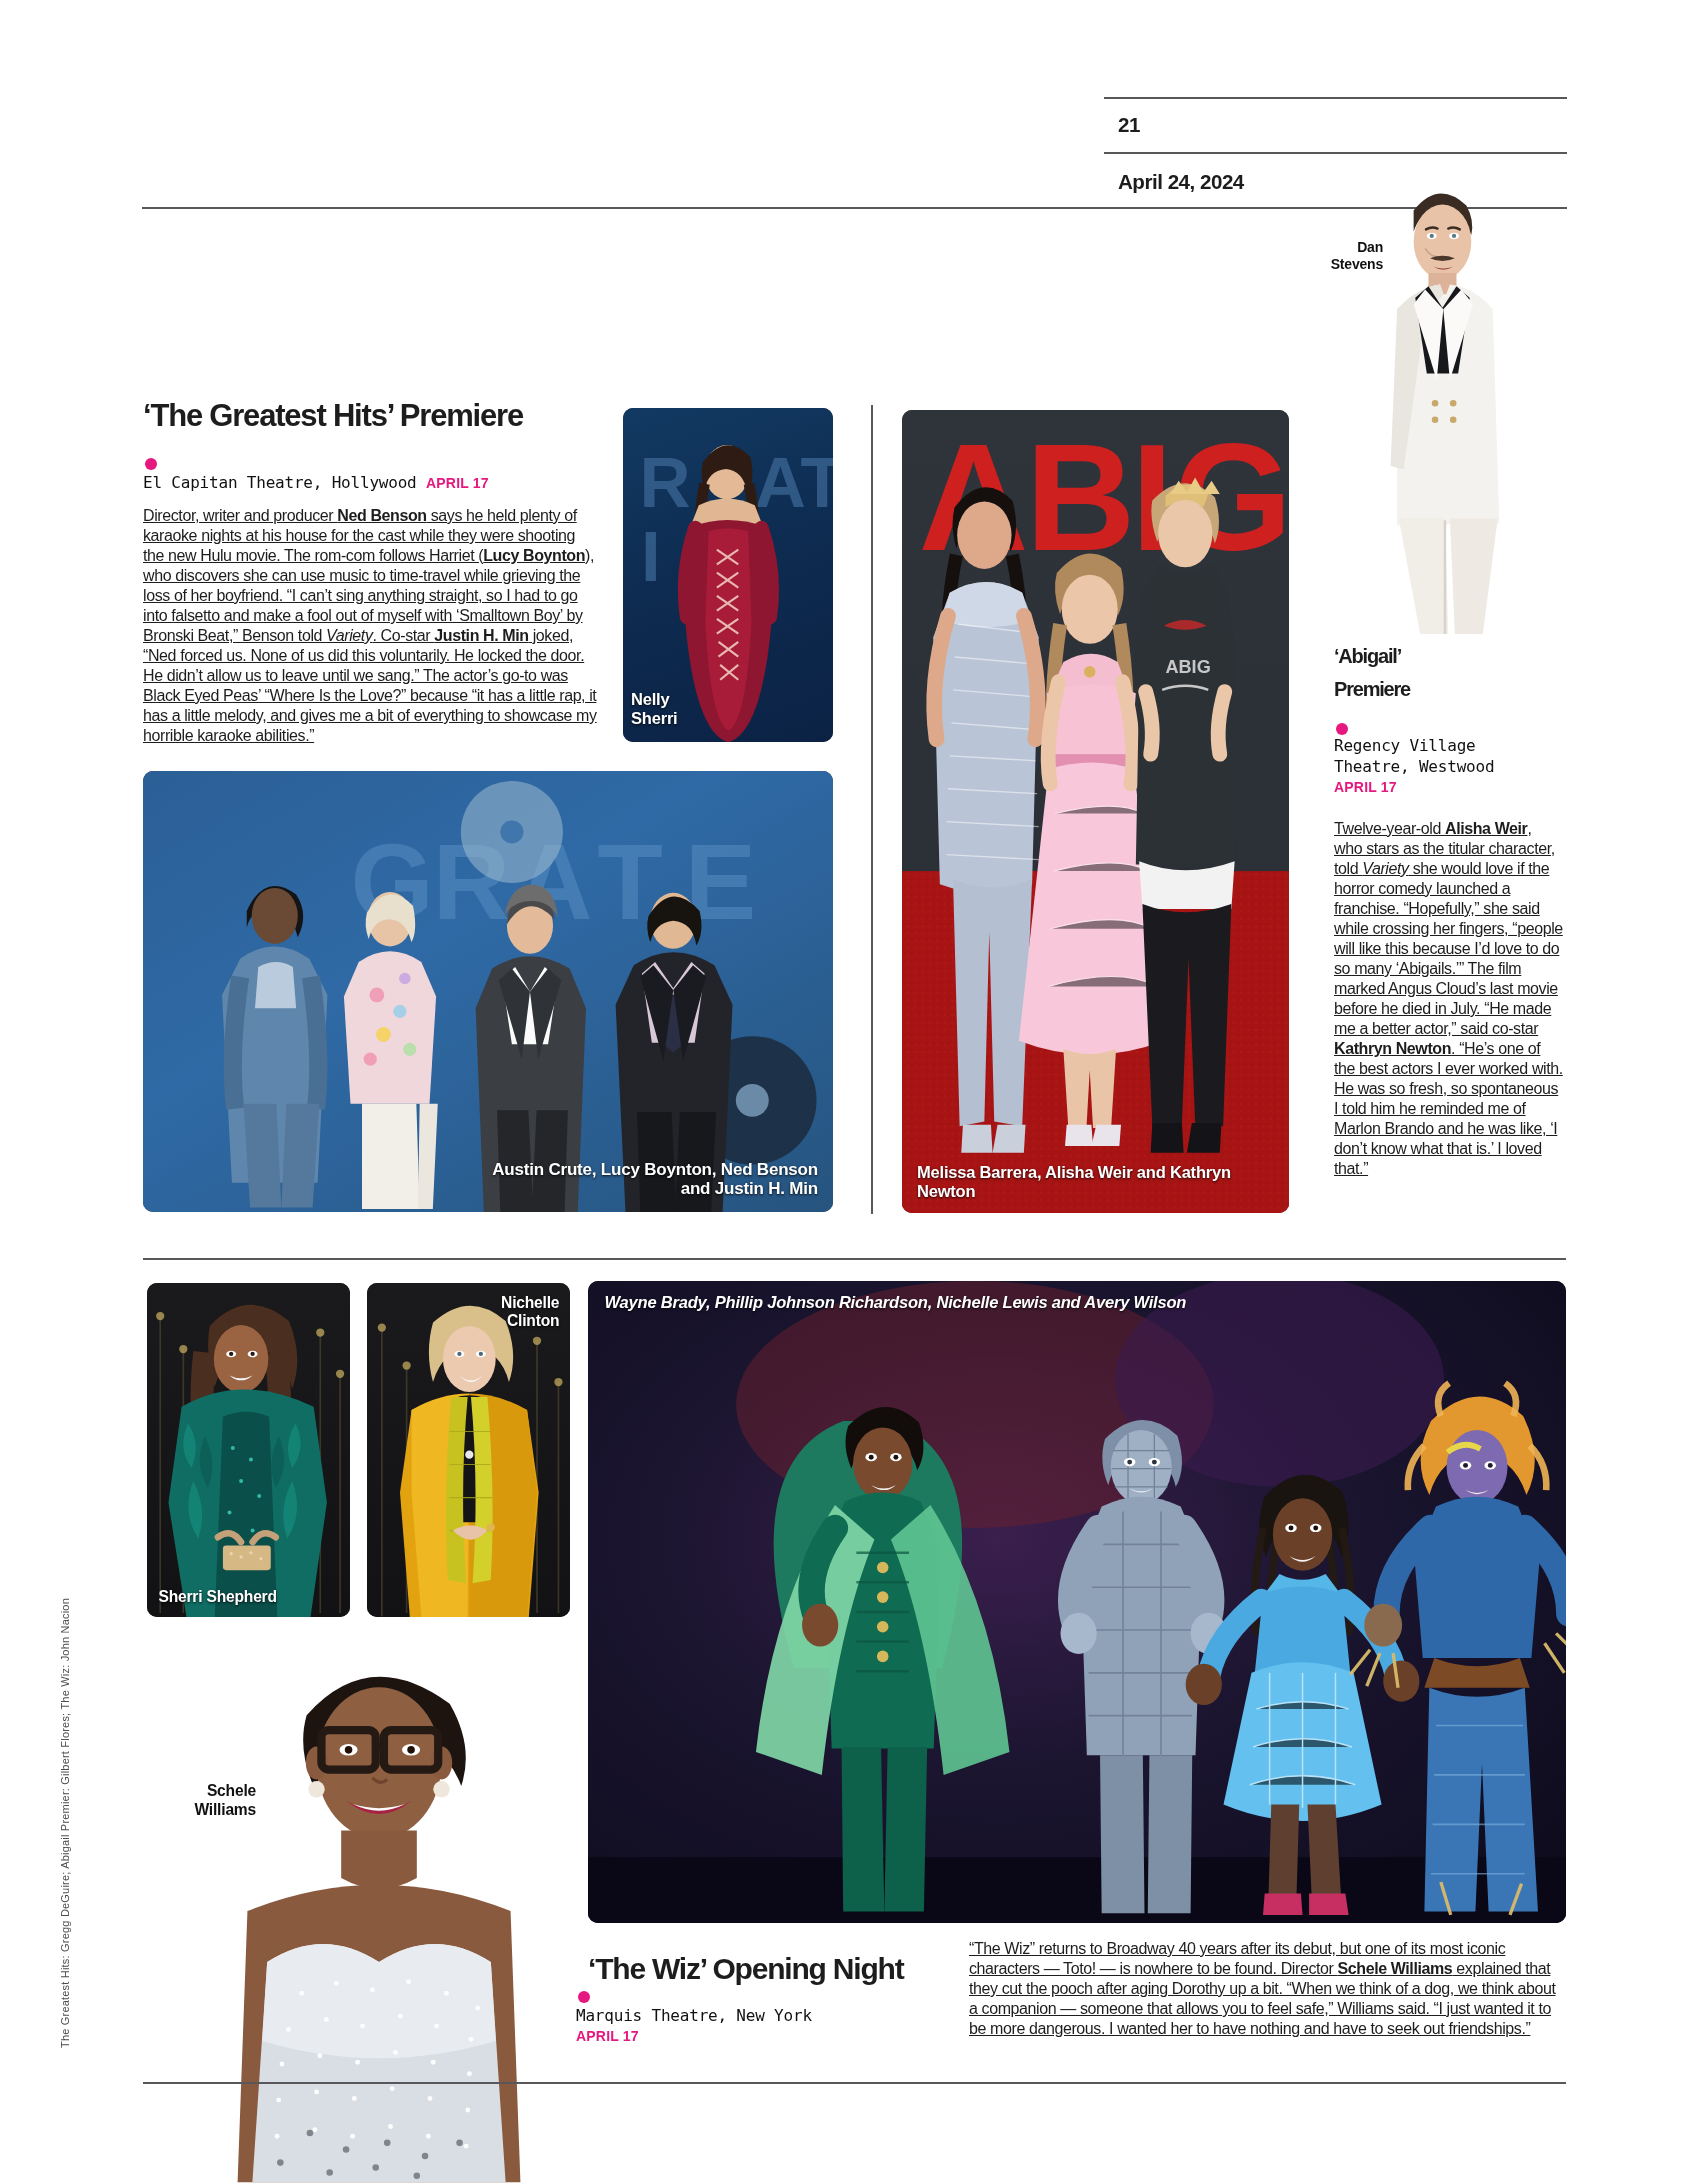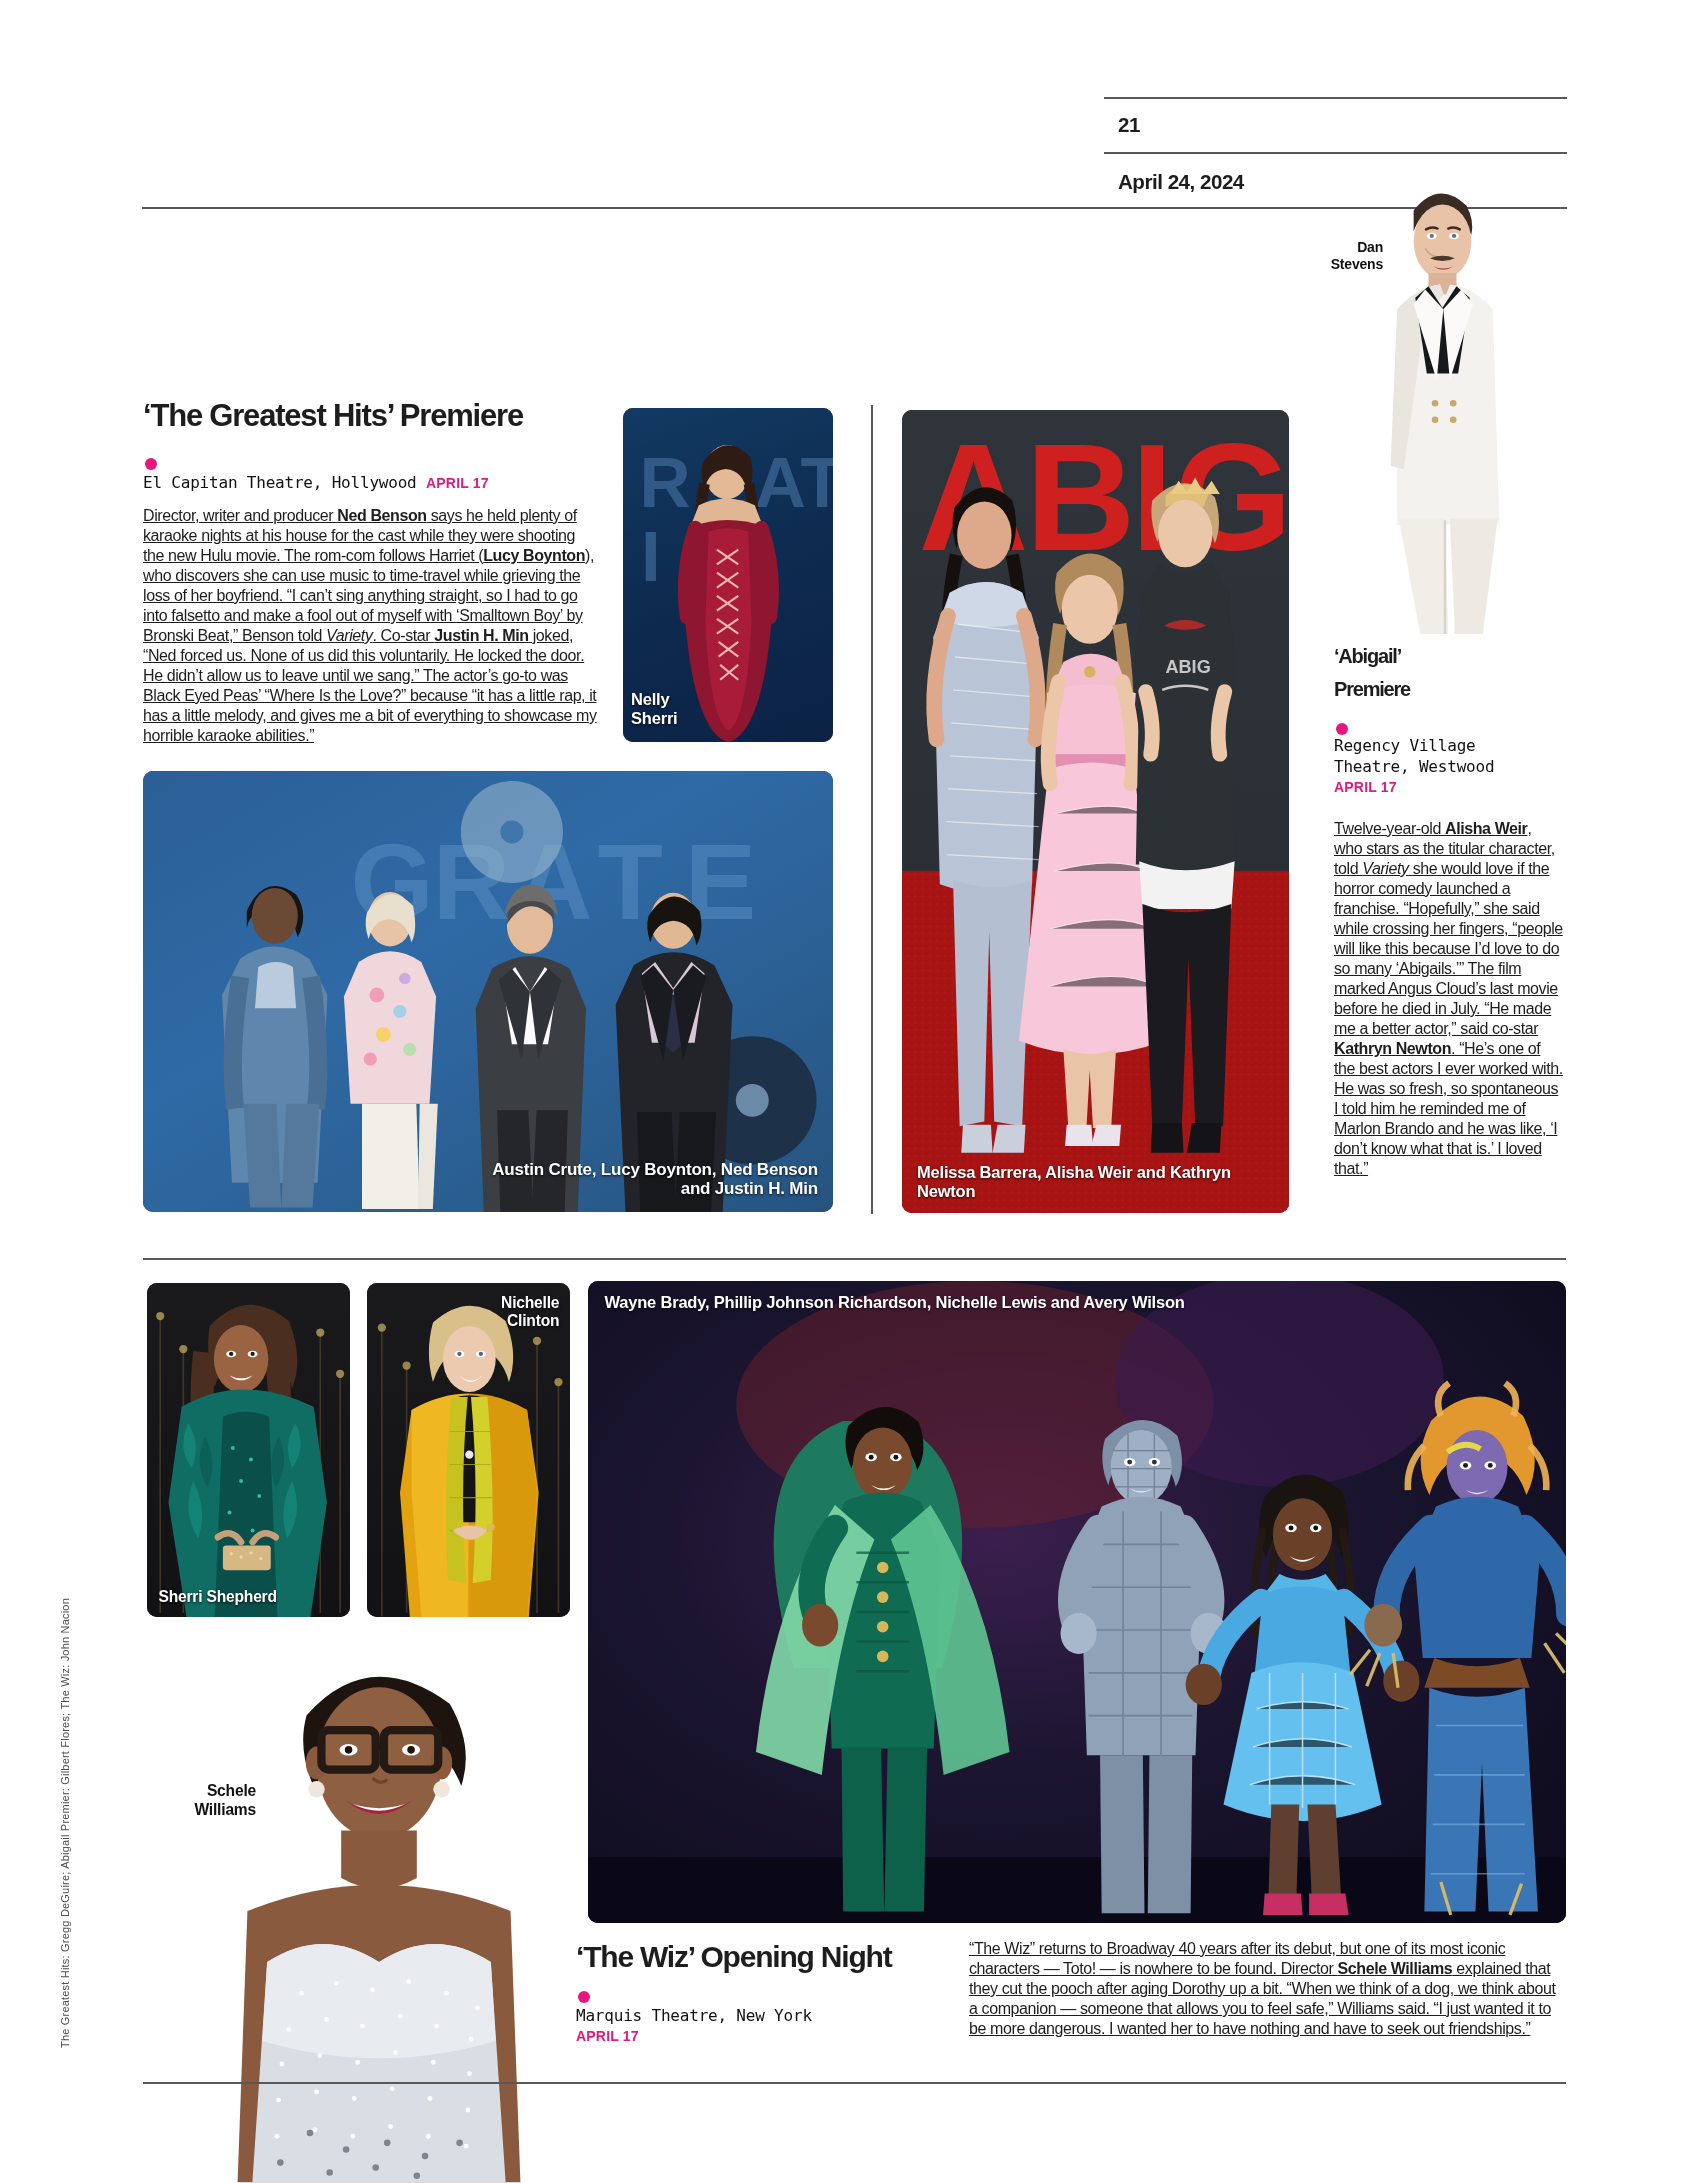--- a/index.html
+++ b/index.html
@@ -461,21 +461,21 @@
 
       <path d="M104 300 q22-12 42 0 q-20 22-42 0Z" fill="#e8c3a8"></path>
       <circle cx="150" cy="296" r="5" fill="#e0b64f"></circle>
     </svg>
     <div class="cap" style="right:10.7px;top:10.7px;font-size:15.6px;text-align:right;">
       <div>Nichelle</div>
       <div>Clinton</div>
     </div>
   </div>
 
-  <div class="photo" style="left:588px;top:1281px;width:978px;height:642px;">
+  <div class="photo" style="left:588px;top:1281px;width:978px;height:642px;font-style:italic;">
     <div class="art" style="background:radial-gradient(ellipse at 42% 40%, #3b1f4e 0%, #1b1530 42%, #0c0a1a 100%);"></div>
     <svg class="art" viewBox="0 0 1188 780" preserveAspectRatio="none" aria-hidden="true">
       <ellipse cx="470" cy="150" rx="290" ry="150" fill="#6b1f2c" opacity=".5"></ellipse>
       <ellipse cx="840" cy="120" rx="200" ry="130" fill="#3a1a4e" opacity=".6"></ellipse>
       <rect x="0" y="700" width="1188" height="80" fill="#0a0816"></rect>
 
       <path d="M250 470 q-70-250 60-300 l60 0 q130 50 60 300 Z" fill="#1d7a5f"></path>
       <path d="M316 176 q44-44 86-4 q12 34-2 58 q-8-34-40-36 q-32 2-40 34 q-12-28-4-52Z" fill="#120d0a"></path>
       <ellipse cx="358" cy="222" rx="36" ry="44" fill="#7a4a2e"></ellipse>
       <ellipse cx="344" cy="214" rx="7" ry="5" fill="#fff"></ellipse>
@@ -686,21 +686,21 @@
           <circle cx="176" cy="642" r="4"></circle>
           <circle cx="226" cy="652" r="4"></circle>
       </g>
     </svg>
   </div>
   <div style="position:absolute;left:165px;top:1781px;width:91px;text-align:right;font-weight:bold;font-size:15.6px;line-height:19px;color:#111;letter-spacing:-0.2px;">
     <div>Schele</div>
     <div>Williams</div>
   </div>
 
-  <h2 class="headline" style="position:absolute;left:576px;top:1939px;width:428px;font-size:30px;line-height:35px;margin:0;">‘The Wiz’ Opening Night</h2>
+  <h2 class="headline" style="position:absolute;left:576px;top:1939px;width:428px;font-size:30px;line-height:35px;margin:12px;">‘The Wiz’ Opening Night</h2>
 
   <span class="kicker-dot" style="position:absolute;left:578px;top:1991px;"></span>
 
   <div style="position:absolute;left:576px;top:2005px;width:346px;">
     <div class="venue">Marquis Theatre, New York</div>
     <div class="datestamp" style="margin-top:1.6px;">APRIL 17</div>
   </div>
 
   <div class="body-copy" id="wiz-body" style="position:absolute;left:969px;top:1939px;width:597px;line-height:20px;">“The Wiz” returns to Broadway 40 years after its debut, but one of its most iconic characters — Toto! — is nowhere to be found. Director <b>Schele Williams</b> explained that they cut the pooch after aging Dorothy up a bit. “When we think of a dog, we think about a companion — someone that allows you to feel safe,” Williams said. “I just wanted it to be more dangerous. I wanted her to have nothing and have to seek out friendships.”</div>
 

